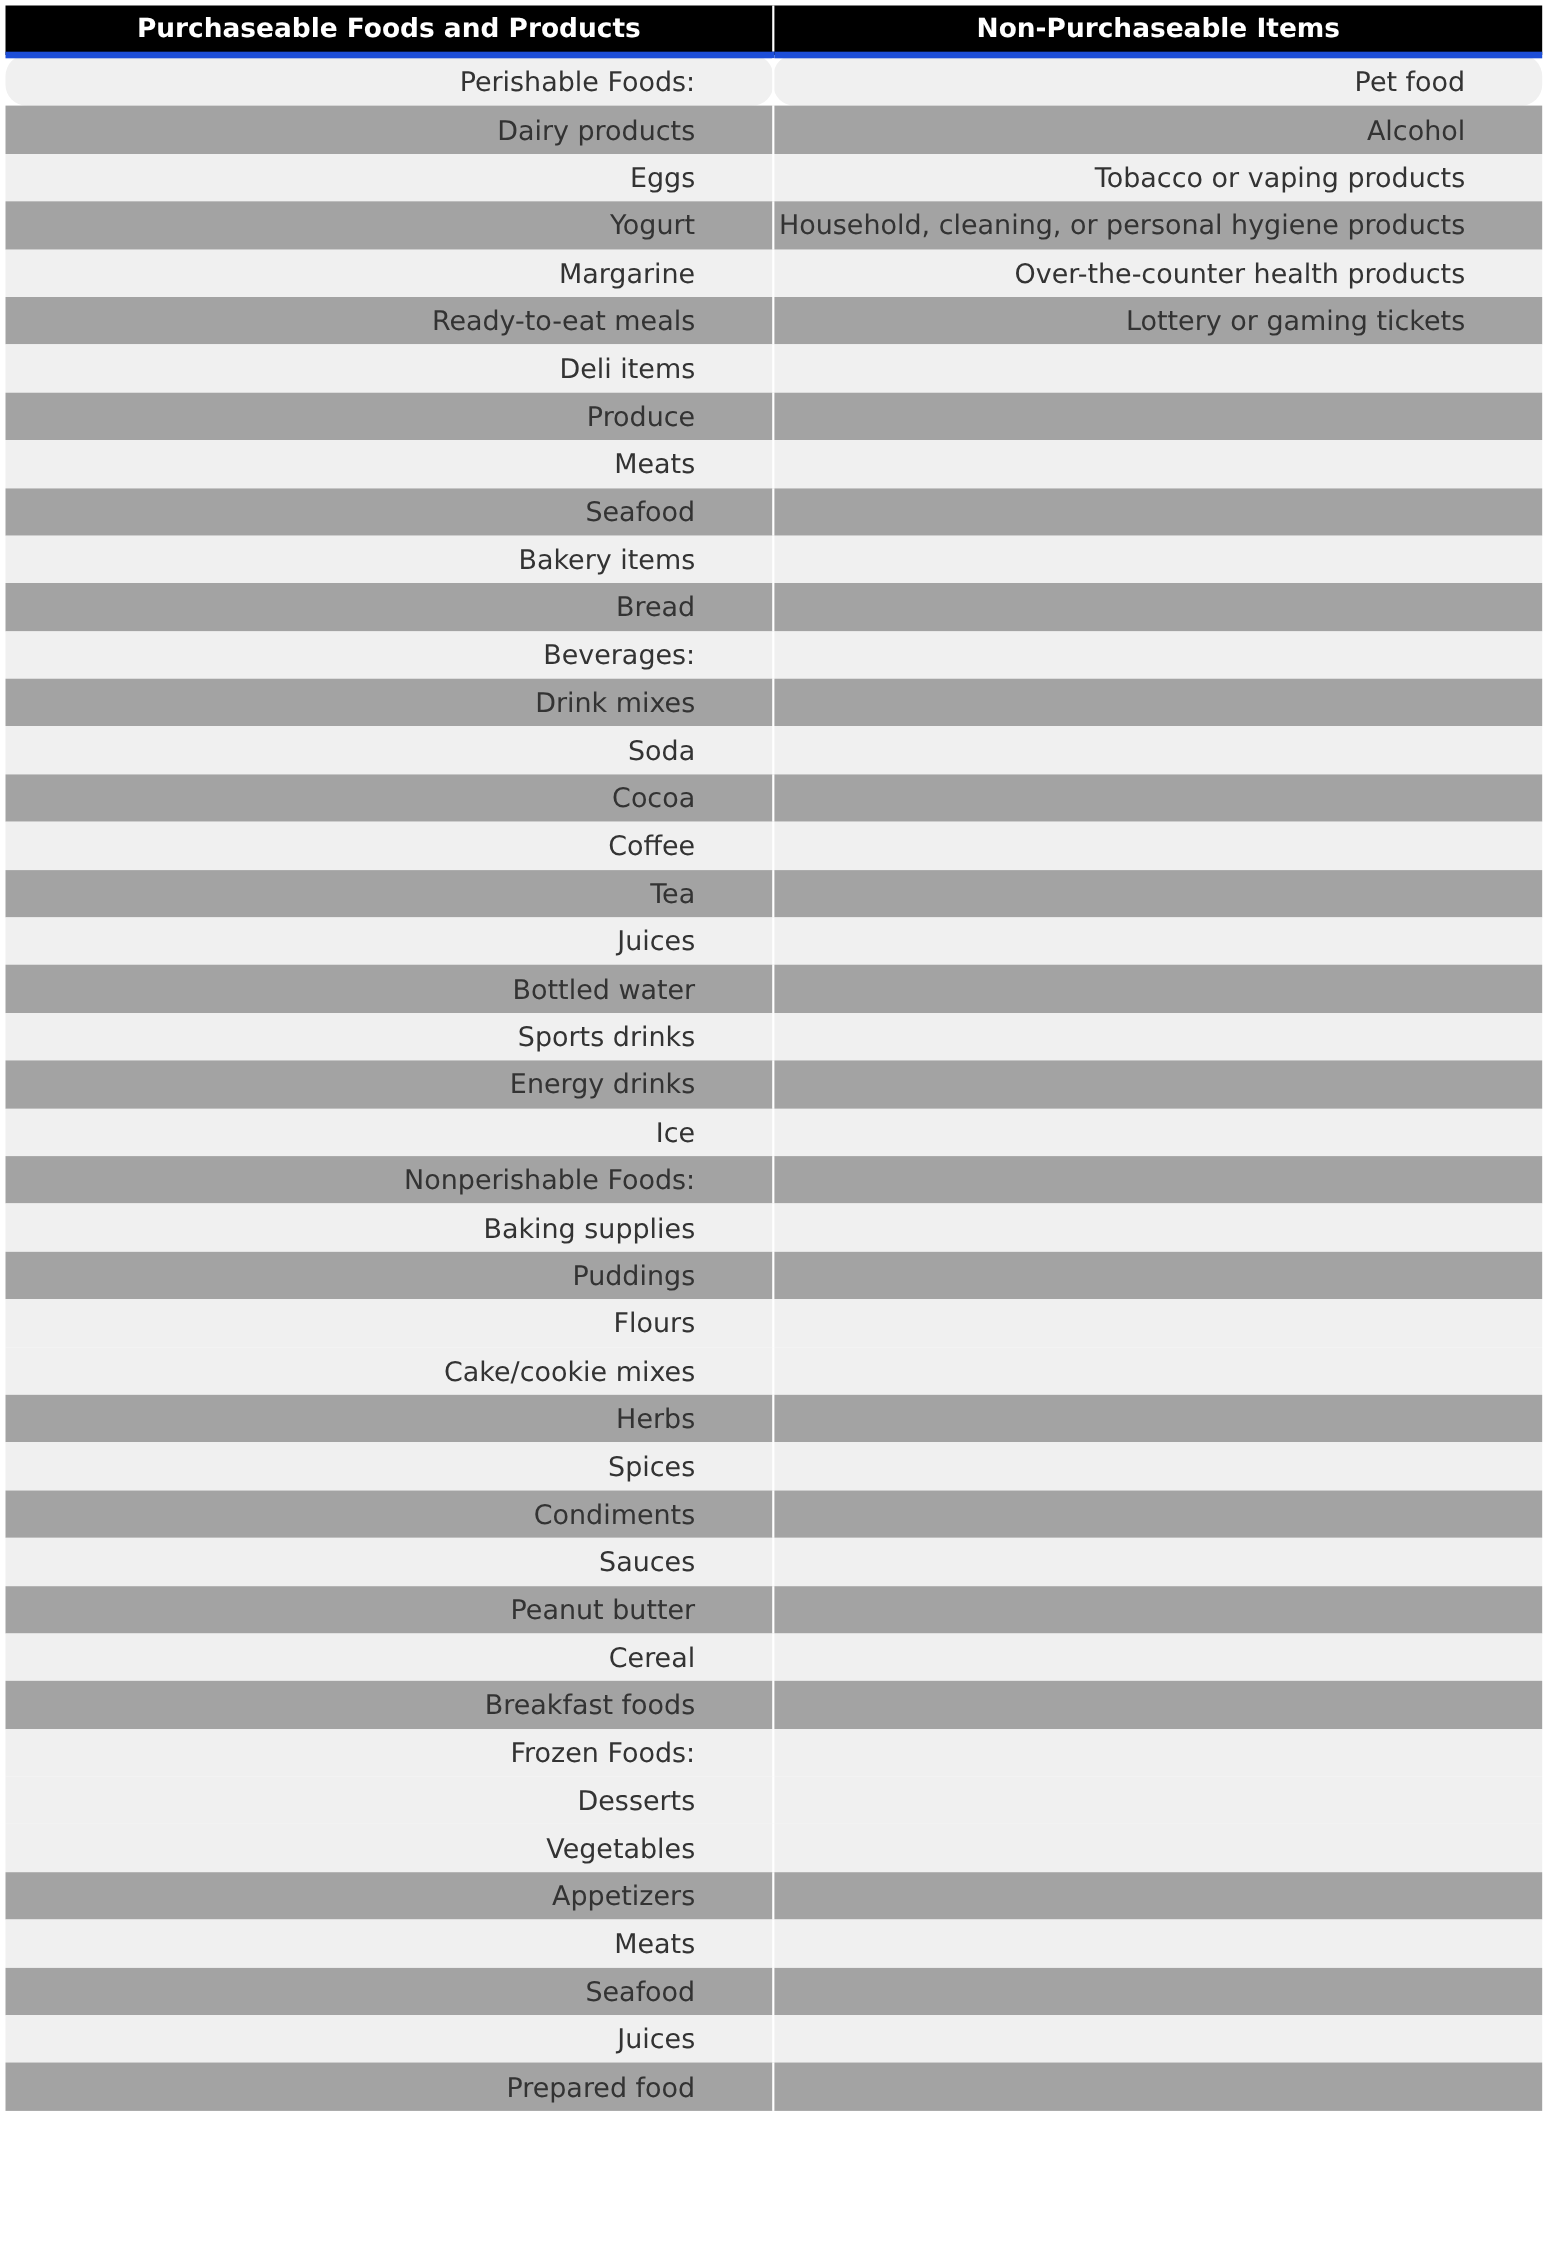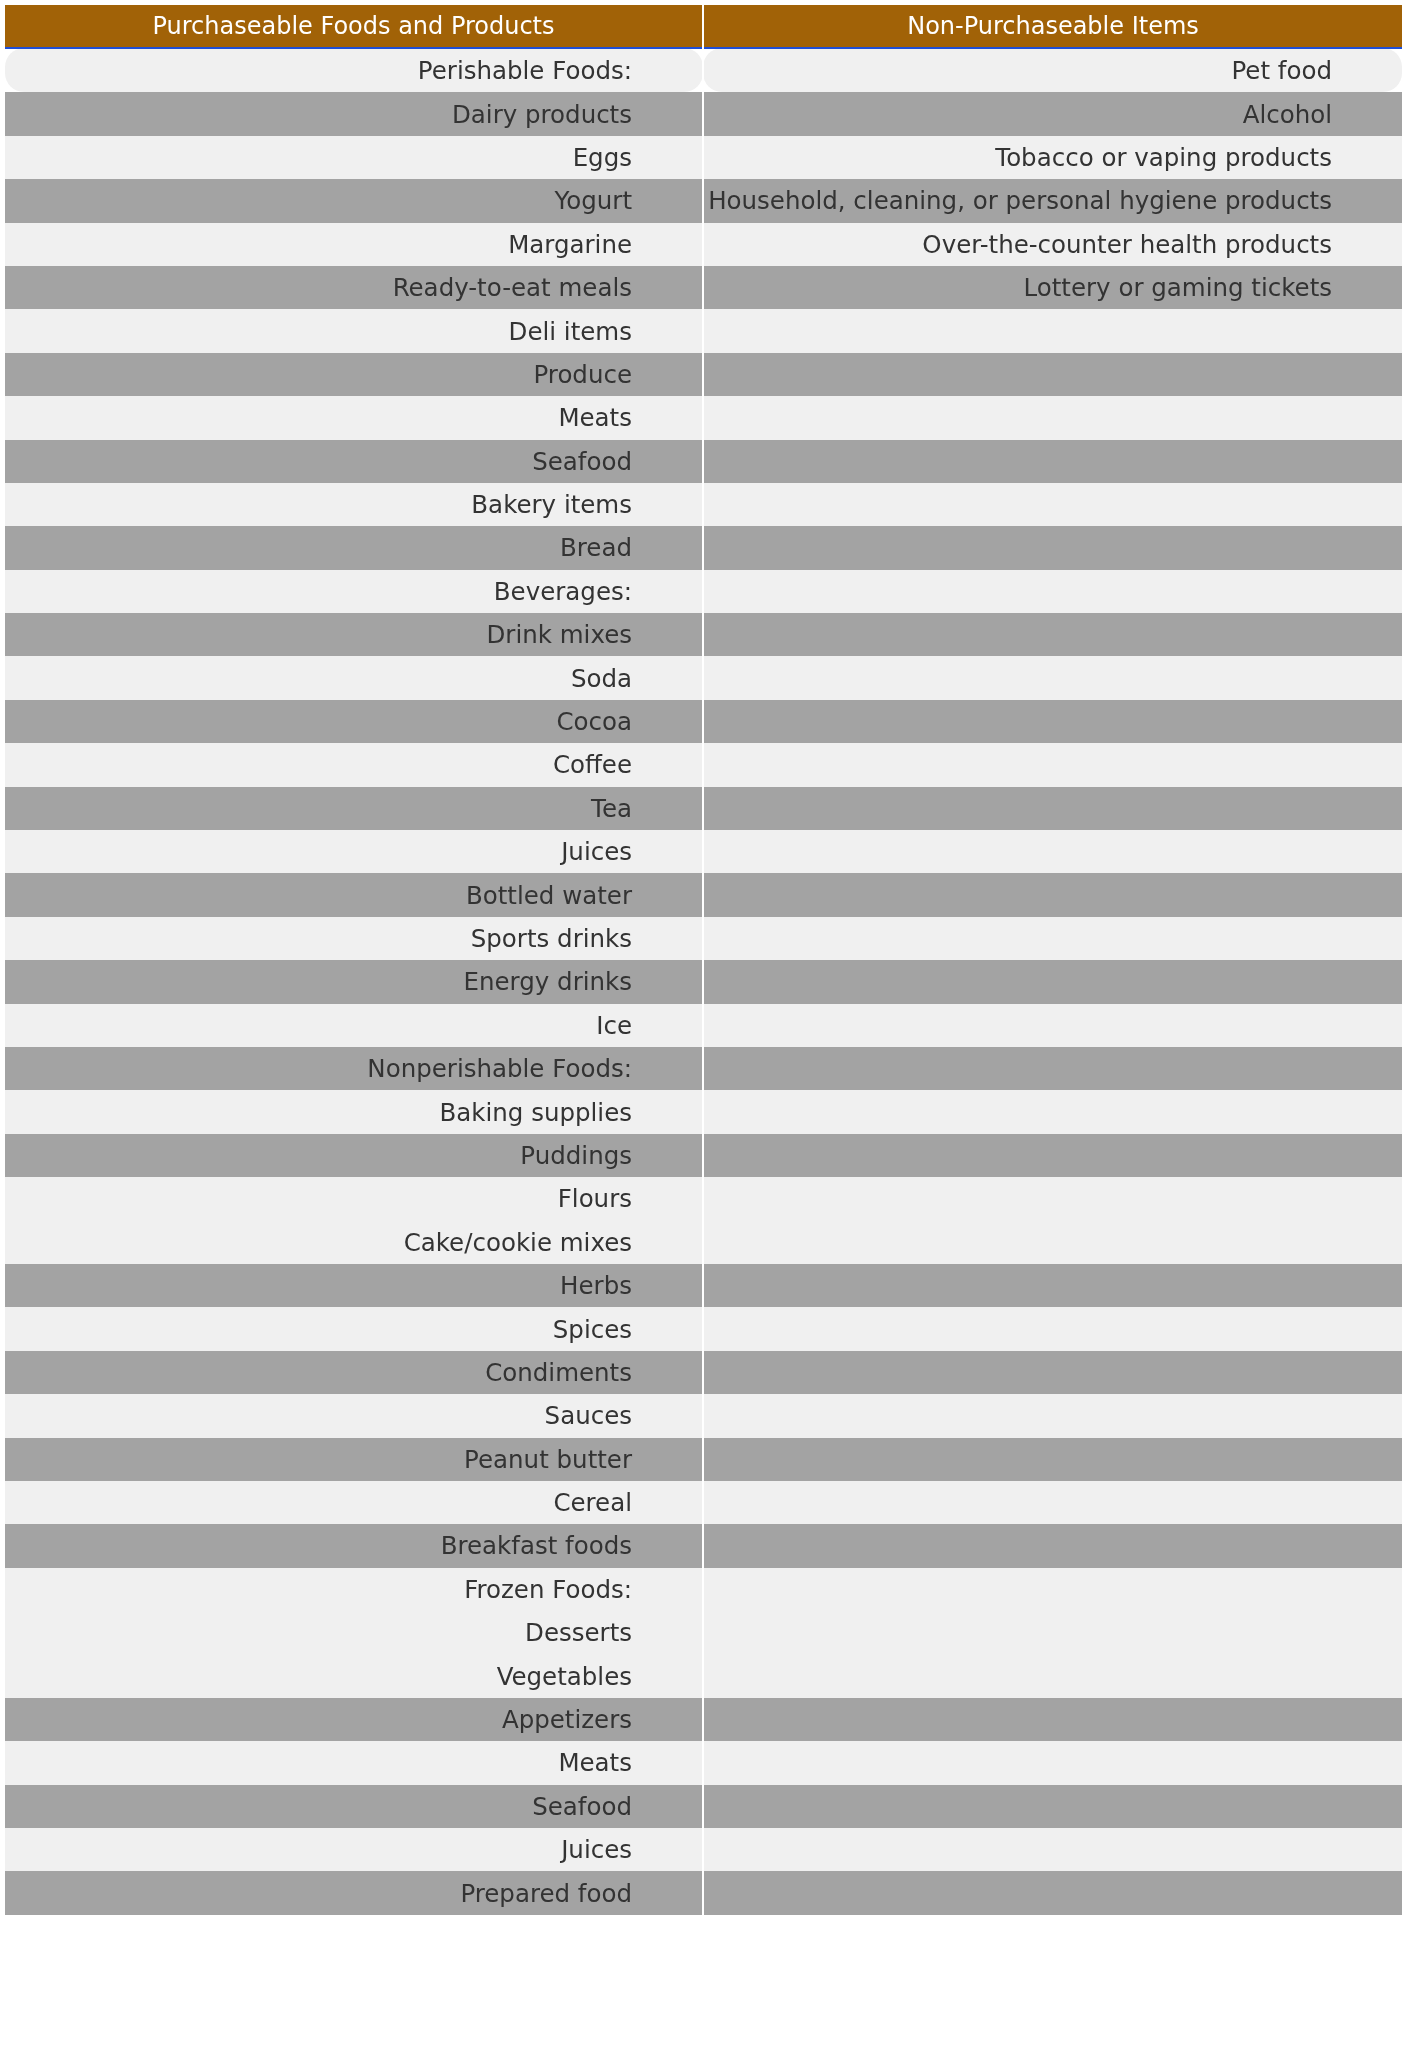--- a/index.html
+++ b/index.html
@@ -2,30 +2,30 @@
 <html><head>
 <meta charset="utf-8">
 <style>
   html, body { margin: 0; padding: 0; background: #ffffff; }
   body { width: 1407px; height: 2048px; position: relative; overflow: hidden;
          font-family: "DejaVu Sans", sans-serif; color: #333333; }
   table.grid { position: absolute; left: 5px; top: 5px; width: 1397px;
                border-collapse: collapse; table-layout: fixed; }
   col.c1 { width: 698px; }
   col.c2 { width: 699px; }
-  th { background: #a16207; color: #ffffff; font-weight: normal; font-size: 24px;
+  th { background: #000000; color: #ffffff; font-weight: bold; font-size: 24px;
        height: 42px; padding: 0; text-align: center; border-right: 2px solid #ffffff; }
   th:last-child { border-right: none; margin-top: 10px; }
   td { height: 43.4px; padding: 0; font-size: 24.5px; text-align: right;
        white-space: nowrap; overflow: visible; }
   td.left { padding-right: 70px; border-right: 2px solid #ffffff; }
   td.right { padding-right: 70px; }
   tr.odd td { background: #f0f0f0; }
   tr.even td { background: #a3a3a3; }
-  tr.first td { border-top: 2px solid #1d4ed8; border-radius: 19px; }
+  tr.first td { border-top: 6px solid #1d4ed8; border-radius: 19px; }
 </style>
 </head>
 <body>
 
 <table class="grid">
   <colgroup>
       <col class="c1">
       <col class="c2">
     </colgroup>
   <thead>

